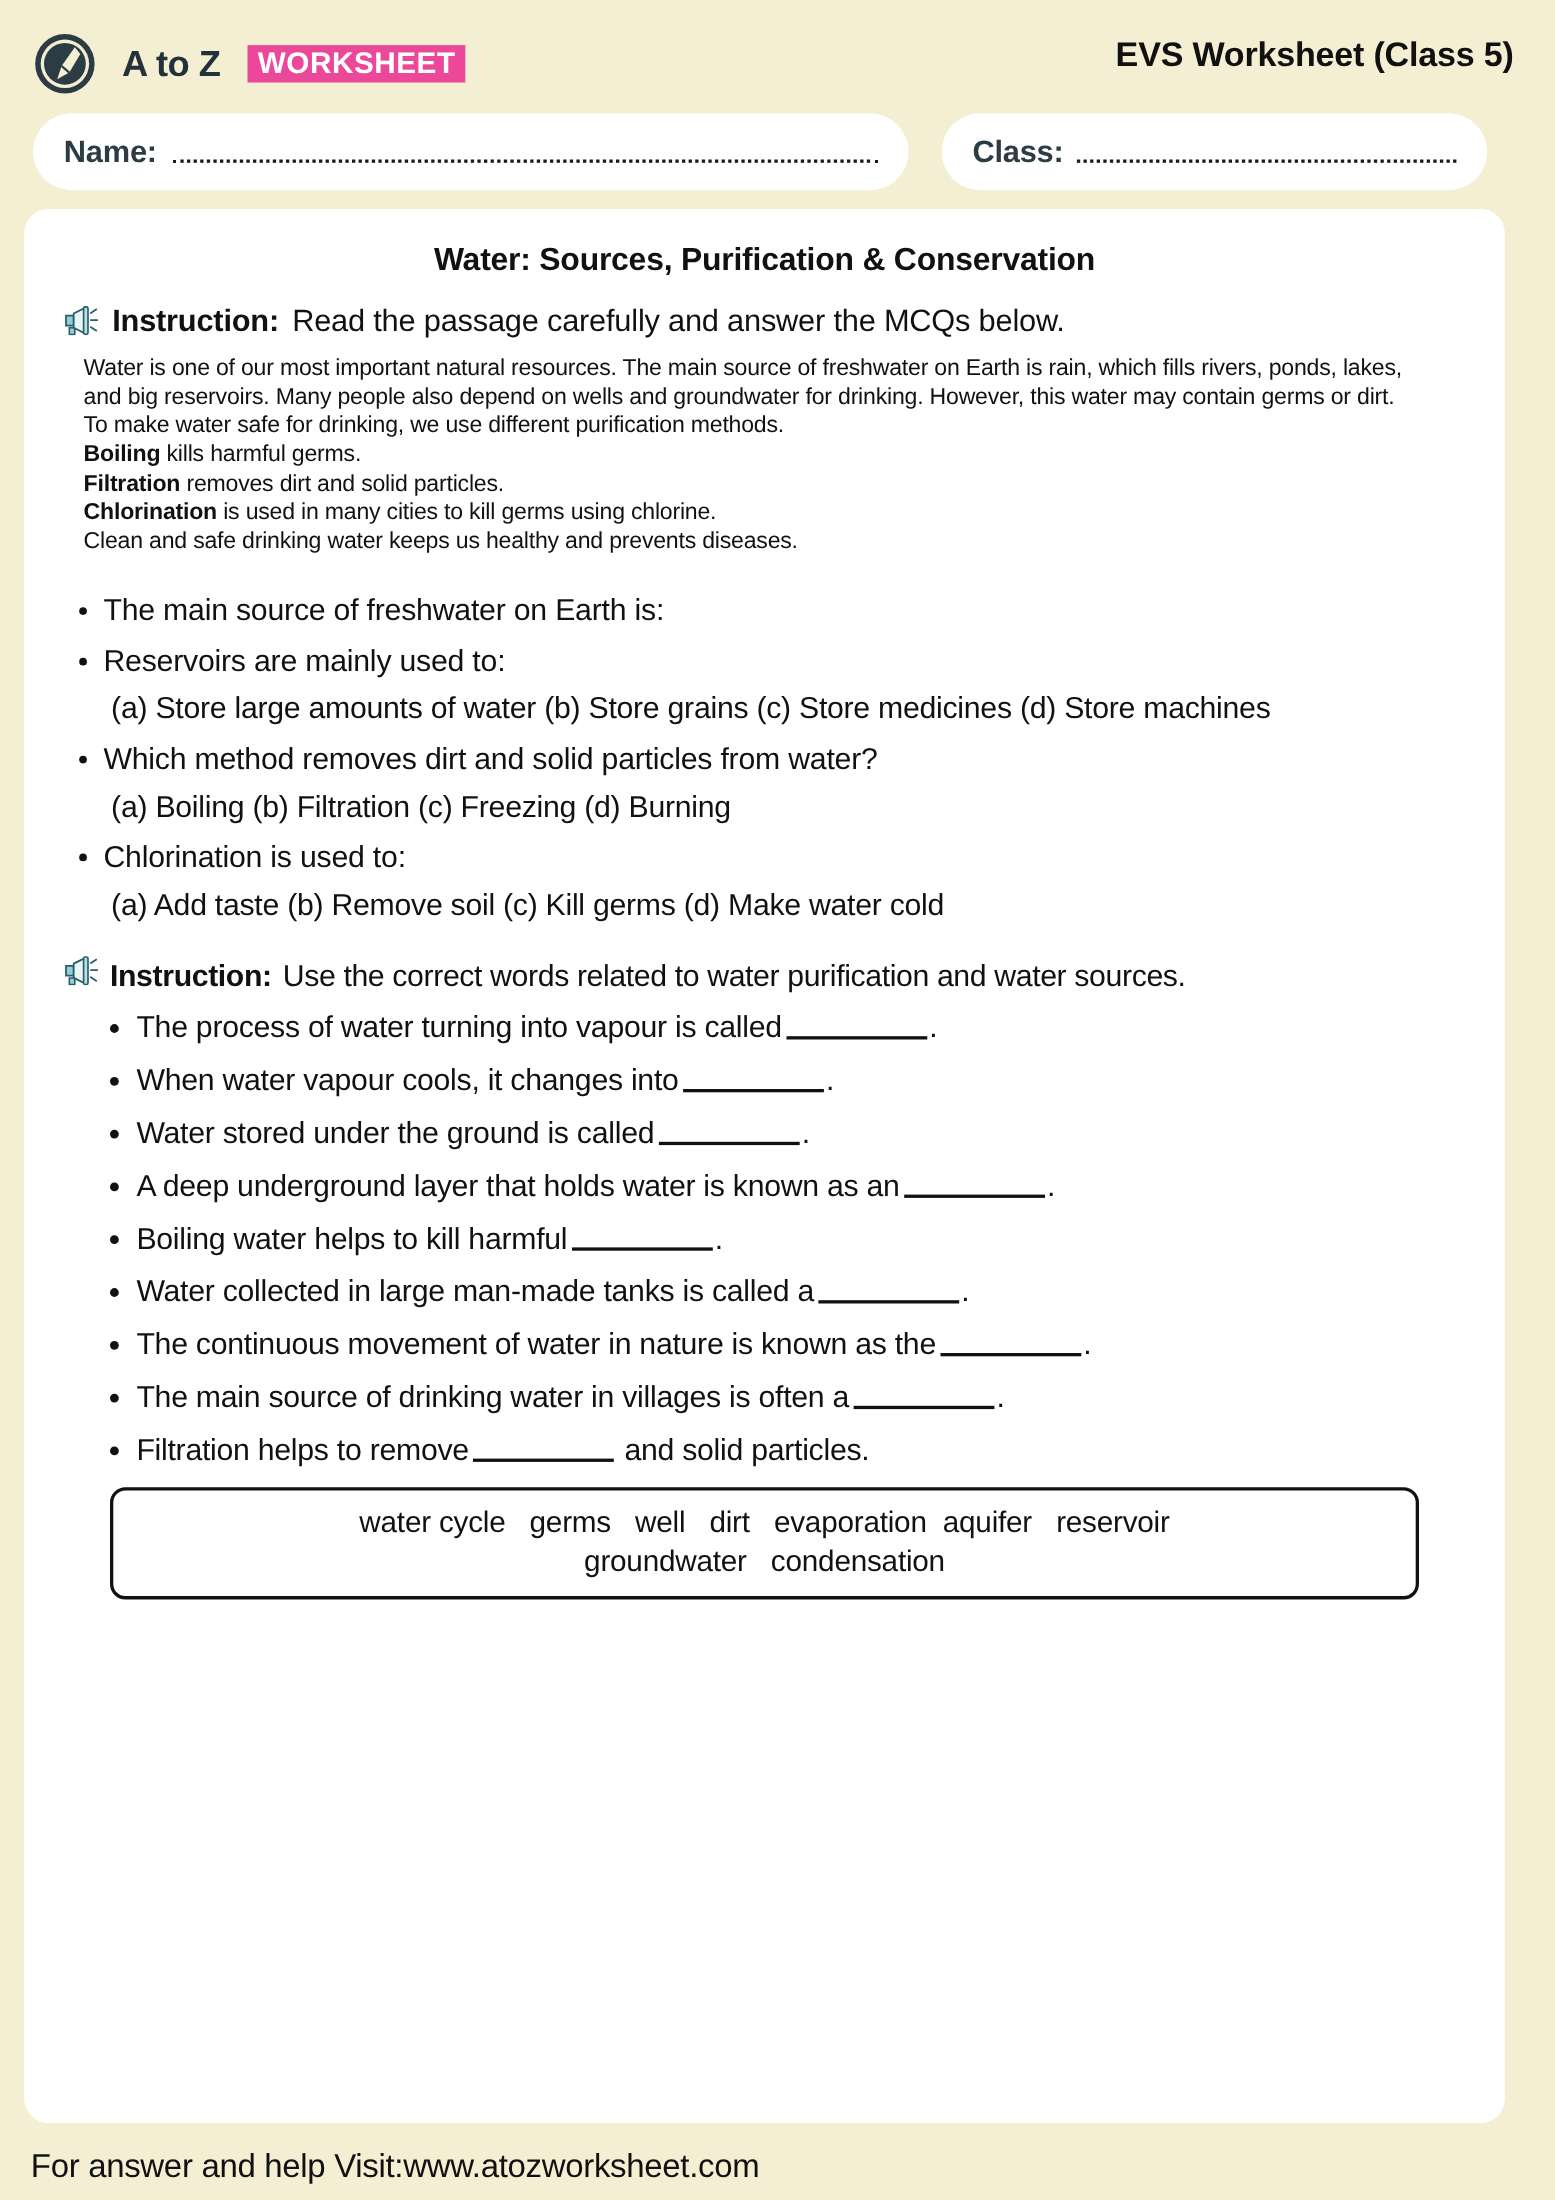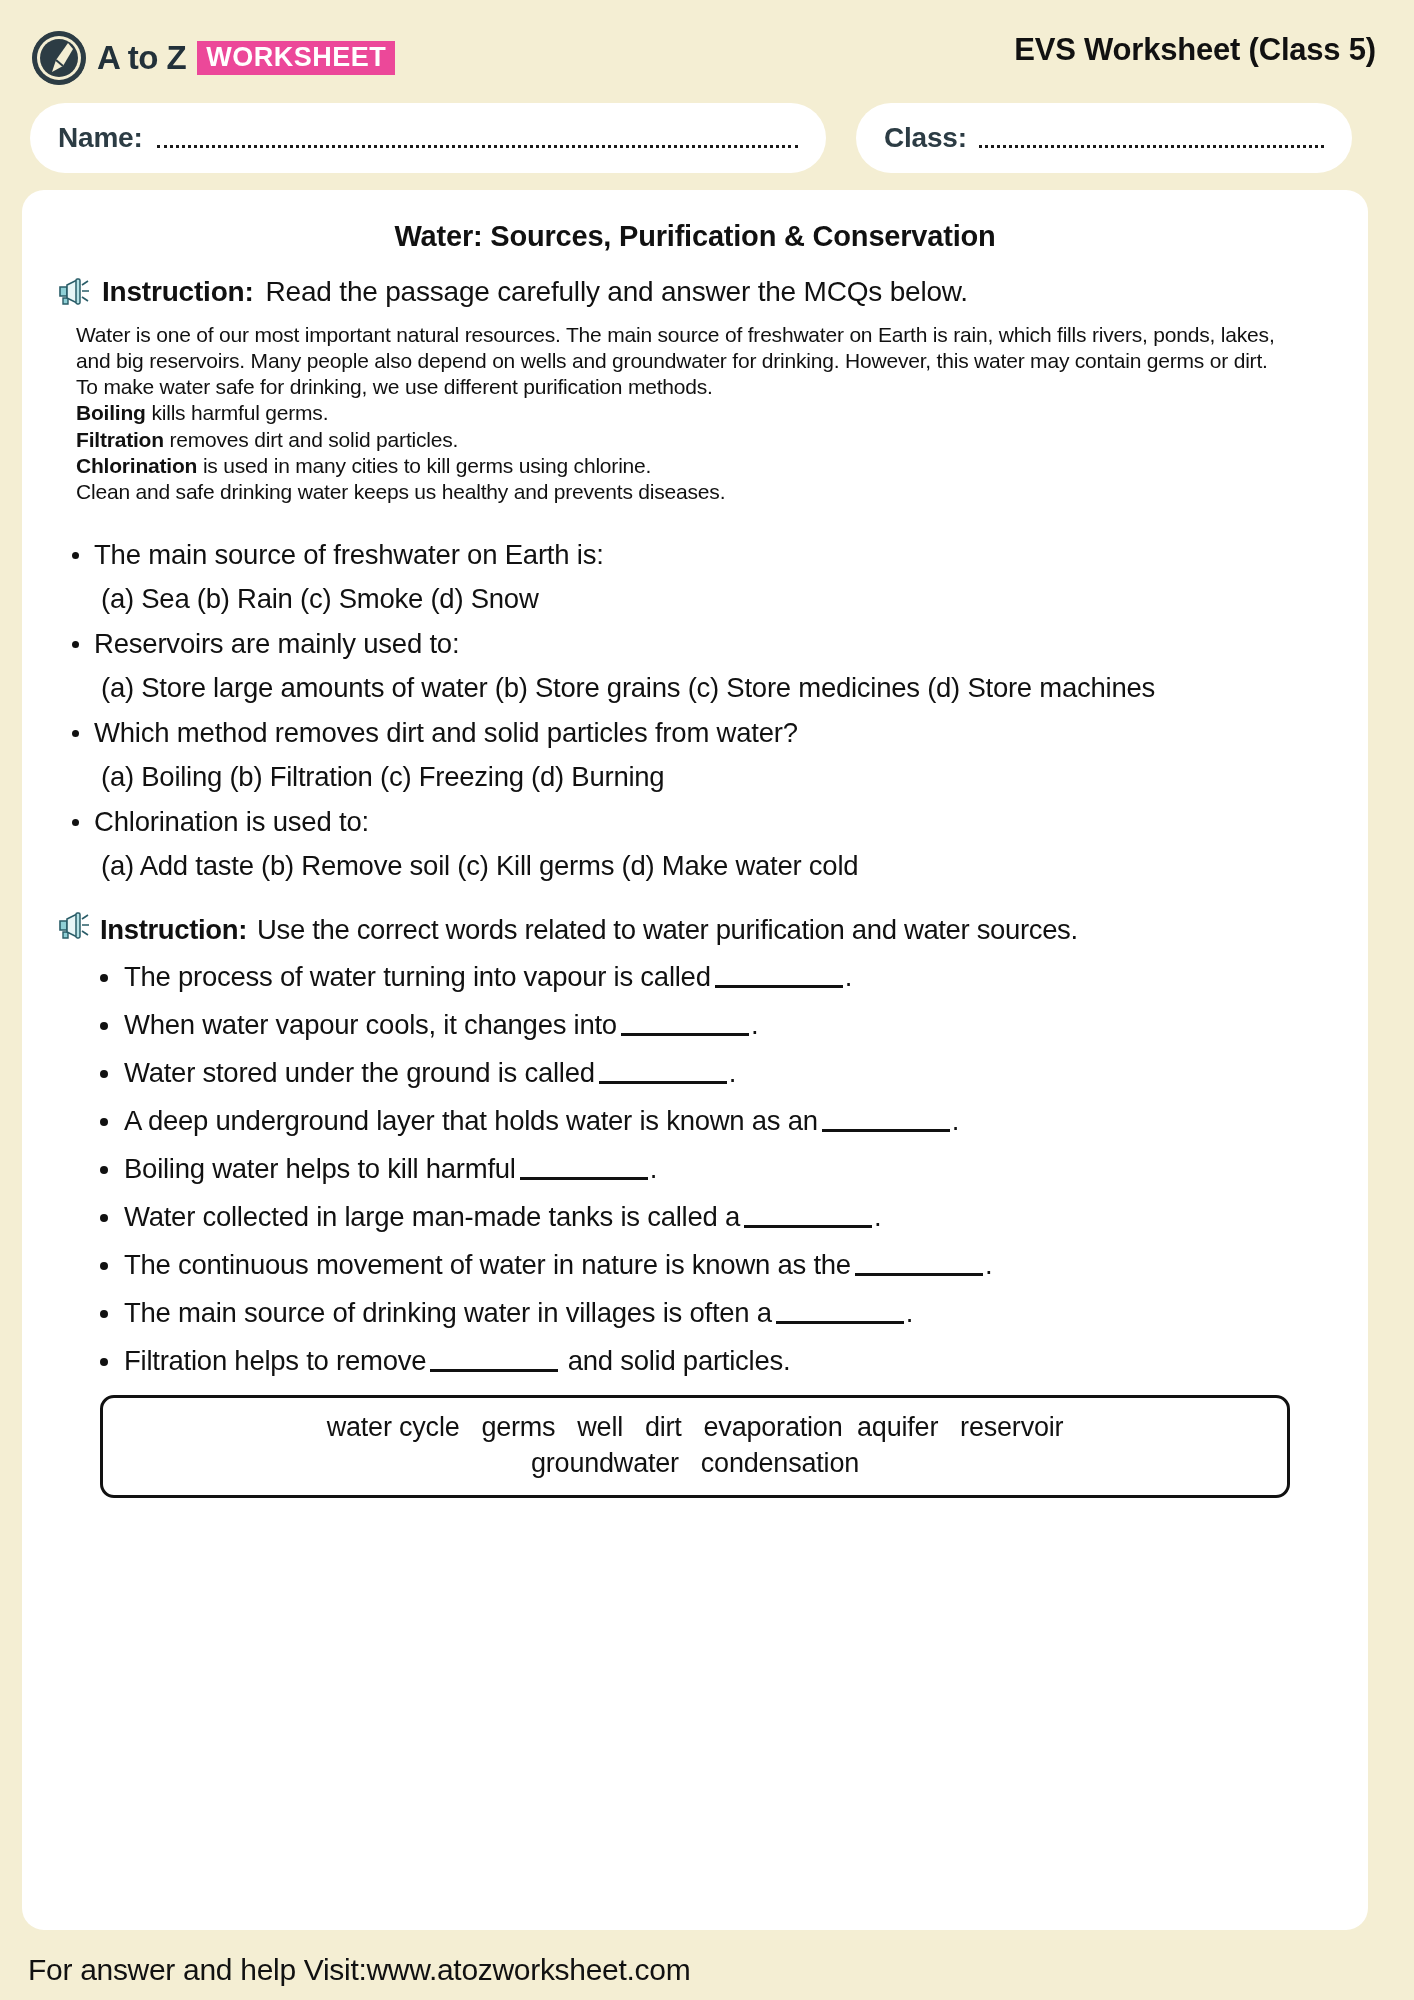--- a/index.html
+++ b/index.html
@@ -25,21 +25,21 @@
     height: 100px;
     display: flex;
     align-items: center;
     justify-content: space-between;
     padding: 0 38px 0 32px;
   }
 
   .brand {
     display: flex;
     align-items: center;
-    gap: 11px;
+    gap: 25px;
     margin-top: 16px;
   }
 
   .brand-mark {
     width: 54px;
     height: 54px;
     position: relative;
     flex: 0 0 auto;
   }
   .brand-mark .ring {
@@ -335,21 +335,20 @@
     <p><span>To make water safe for drinking, we use different purification methods.</span></p>
     <p><b>Boiling</b><span> kills harmful germs.</span></p>
     <p><b>Filtration</b><span> removes dirt and solid particles.</span></p>
     <p><b>Chlorination</b><span> is used in many cities to kill germs using chlorine.</span></p>
     <p><span>Clean and safe drinking water keeps us healthy and prevents diseases.</span></p>
   </div>
 
   <ul class="mcq-list">
     <li class="mcq-item">
       <div class="mcq-q">The main source of freshwater on Earth is:</div>
-      <div class="mcq-opts">(a) Sea  (b) Rain (c) Smoke (d) Snow</div>
     </li>
     <li class="mcq-item">
       <div class="mcq-q">Reservoirs are mainly used to:</div>
       <div class="mcq-opts">(a) Store large amounts of water (b) Store grains (c) Store medicines (d) Store machines</div>
     </li>
     <li class="mcq-item">
       <div class="mcq-q">Which method removes dirt and solid particles from water?</div>
       <div class="mcq-opts">(a) Boiling (b) Filtration (c) Freezing (d) Burning</div>
     </li>
     <li class="mcq-item">

